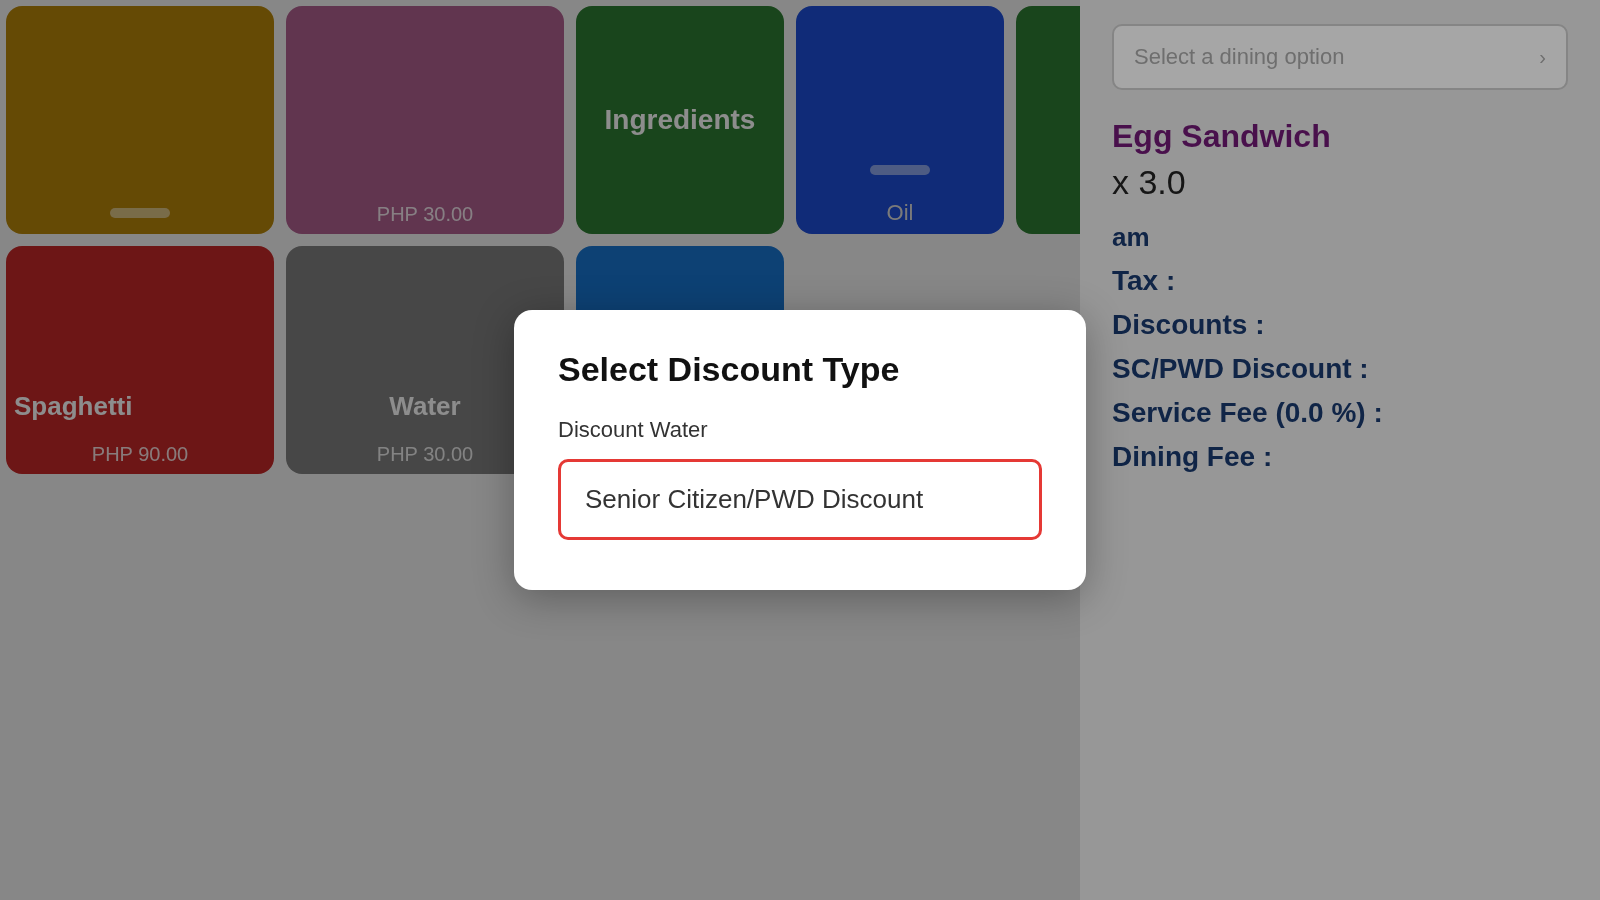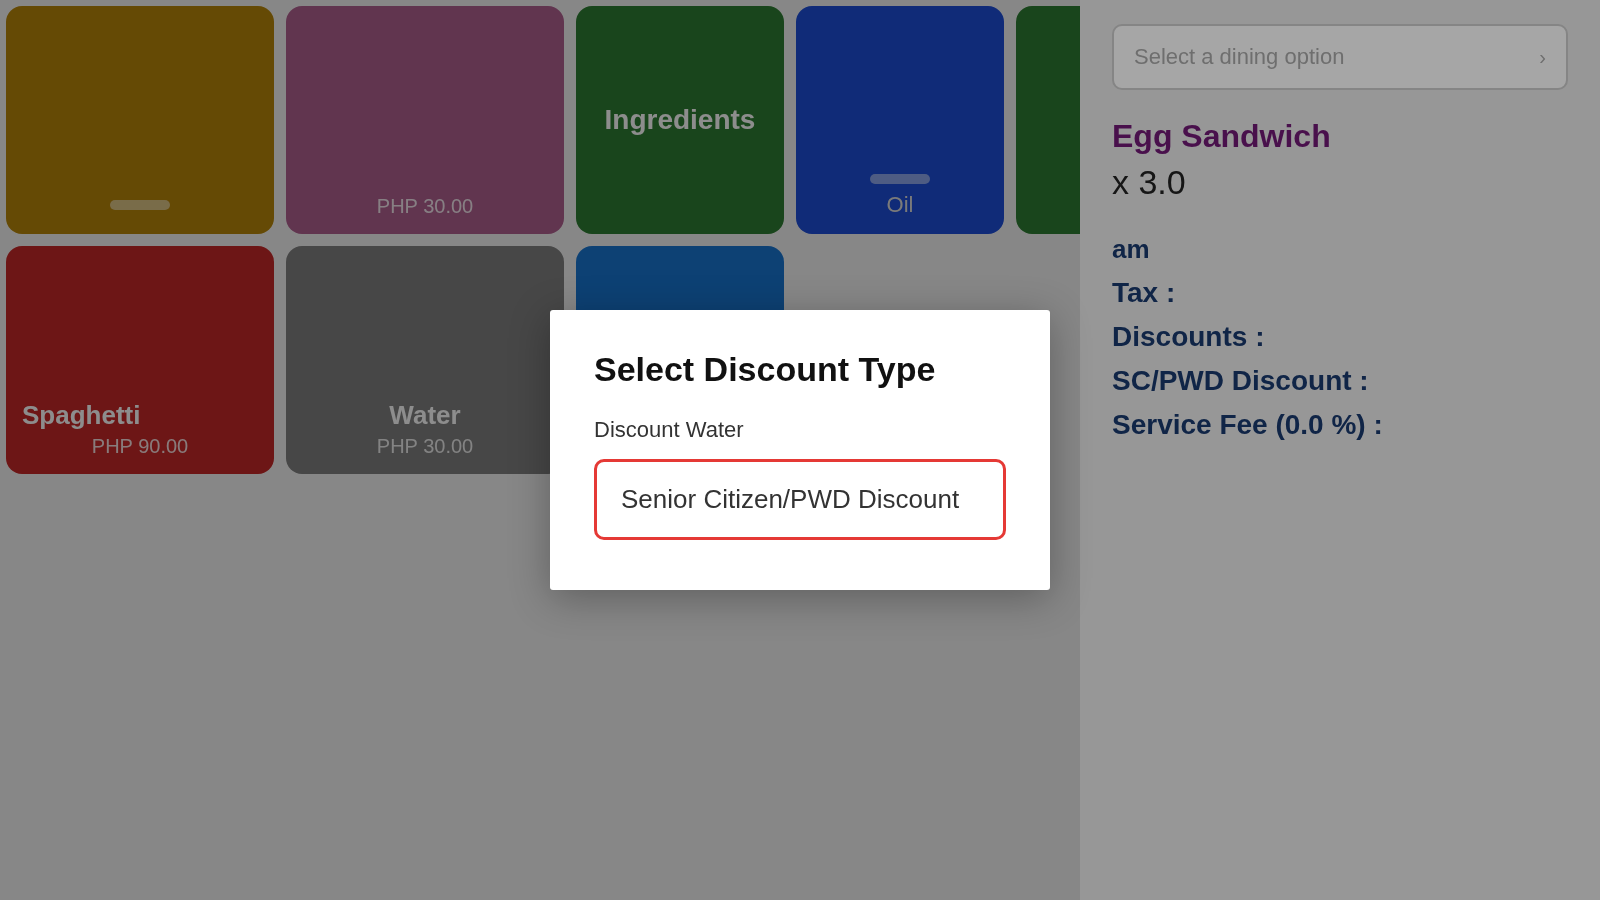--- a/index.html
+++ b/index.html
@@ -1,15 +1,15 @@
 <!DOCTYPE html>
 <html><head>
   <meta charset="utf-8">
   <style>
-    * { margin: 0; padding: 0; box-sizing: border-box; }
+    * { margin: 0; padding: 0; box-sizing: border-box; gap: 17px; }
     body {
       width: 1600px;
       height: 900px;
       overflow: hidden;
       font-family: 'Segoe UI', Arial, sans-serif;
       position: relative;
       background: #d0d0d0;
     }
 
     
@@ -22,21 +22,21 @@
       gap: 0;
       filter: brightness(0.85);
     }
 
     .bg-cell {
       position: relative;
       display: flex;
       flex-direction: column;
       align-items: center;
       justify-content: flex-end;
-      padding: 16px;
+      padding: 8px;
       border-radius: 16px;
       margin: 6px;
       font-size: 22px;
       font-weight: bold;
       color: white;
     }
 
     .bg-cell .price {
       font-size: 20px;
       color: rgba(255,255,255,0.85);
@@ -82,21 +82,21 @@
     .order-item-name {
       font-size: 32px;
       font-weight: bold;
       color: #701a75;
       margin-top: 12px;
     }
 
     .order-item-qty {
       font-size: 34px;
       color: #222;
-      margin-bottom: 24px;
+      margin-bottom: 12px;
     }
 
     .order-summary-label {
       font-size: 28px;
       color: #1a3a6e;
       font-weight: bold;
       margin-top: 4px;
     }
 
     .summary-partial {
@@ -112,22 +112,22 @@
       background: rgba(0,0,0,0.35);
       display: flex;
       align-items: center;
       justify-content: center;
       z-index: 10;
     }
 
     
     .modal {
       background: white;
-      border-radius: 3px;
-      width: 500px;
+      border-radius: 18px;
+      width: 572px;
       padding: 40px 44px 50px 44px;
       box-shadow: 0 8px 40px rgba(0,0,0,0.3);
       position: relative;
     }
 
     .modal-title {
       font-size: 34px;
       font-weight: bold;
       color: #111;
       margin-bottom: 28px;
@@ -193,20 +193,21 @@
     <span>Select a dining option</span>
     <span style="font-size:20px; color:#aaa;">›</span>
   </div>
   <div class="order-item-name">Egg Sandwich</div>
   <div class="order-item-qty">x 3.0</div>
   <div class="summary-partial">am</div>
   <div class="order-summary-label">Tax :</div>
   <div class="order-summary-label">Discounts :</div>
   <div class="order-summary-label">SC/PWD Discount :</div>
   <div class="order-summary-label">Service Fee (0.0 %) :</div>
+  <div class="order-summary-label">Dining Fee :</div>
 </div>
 
 <div class="overlay">
   <div class="modal">
     <div class="modal-title">Select Discount Type</div>
     <div class="modal-section-label">Discount Water</div>
     <button class="discount-option">Senior Citizen/PWD Discount</button>
   </div>
 </div>
 

